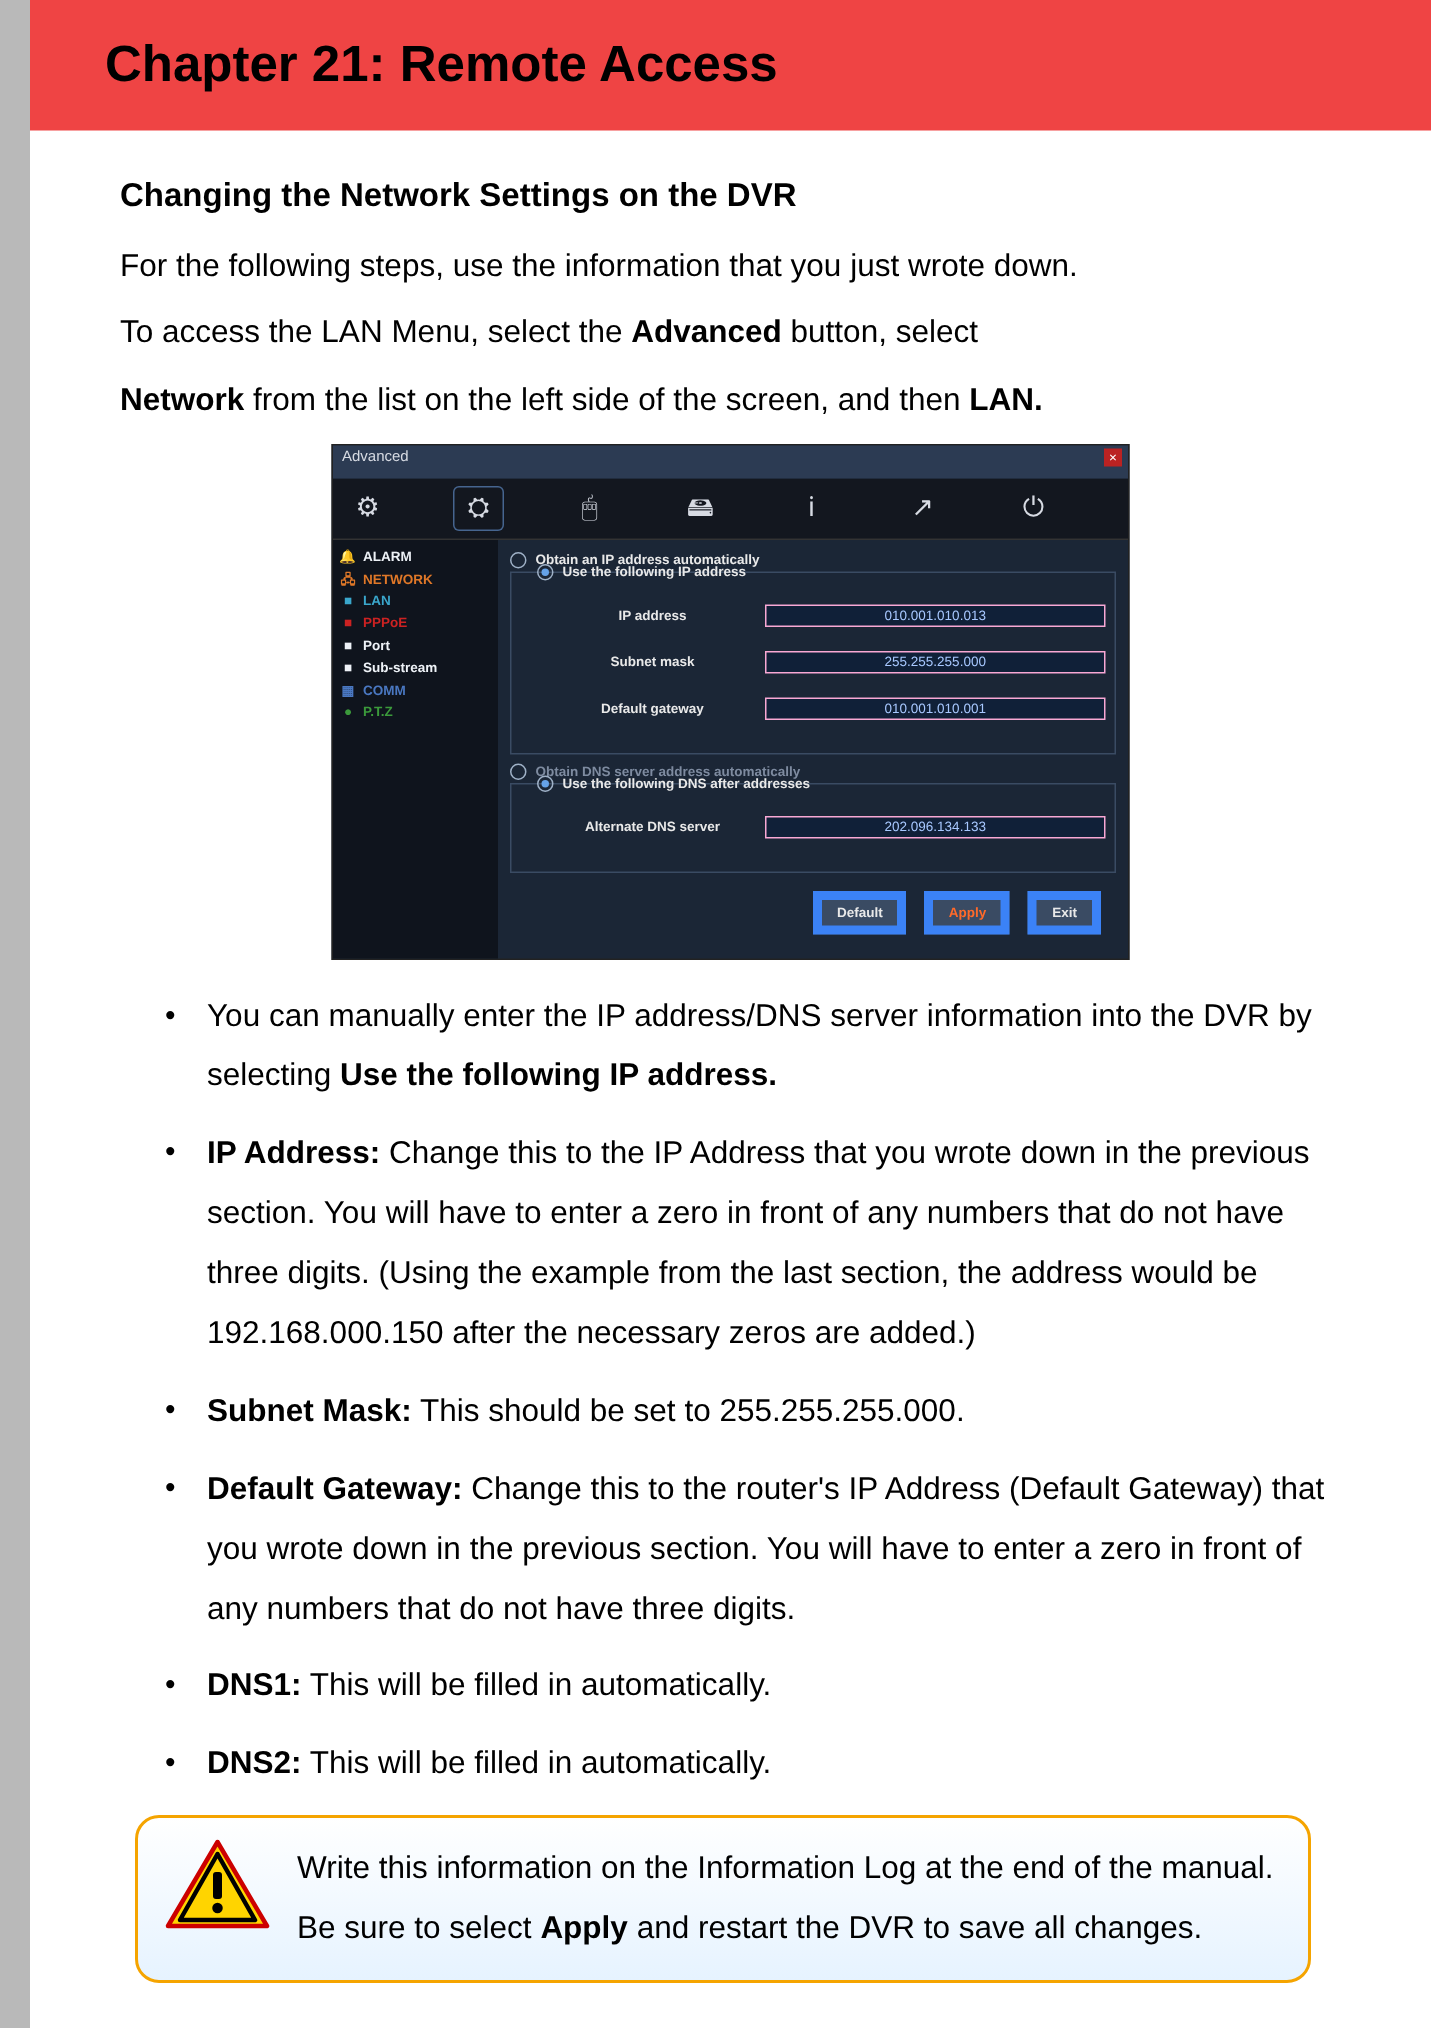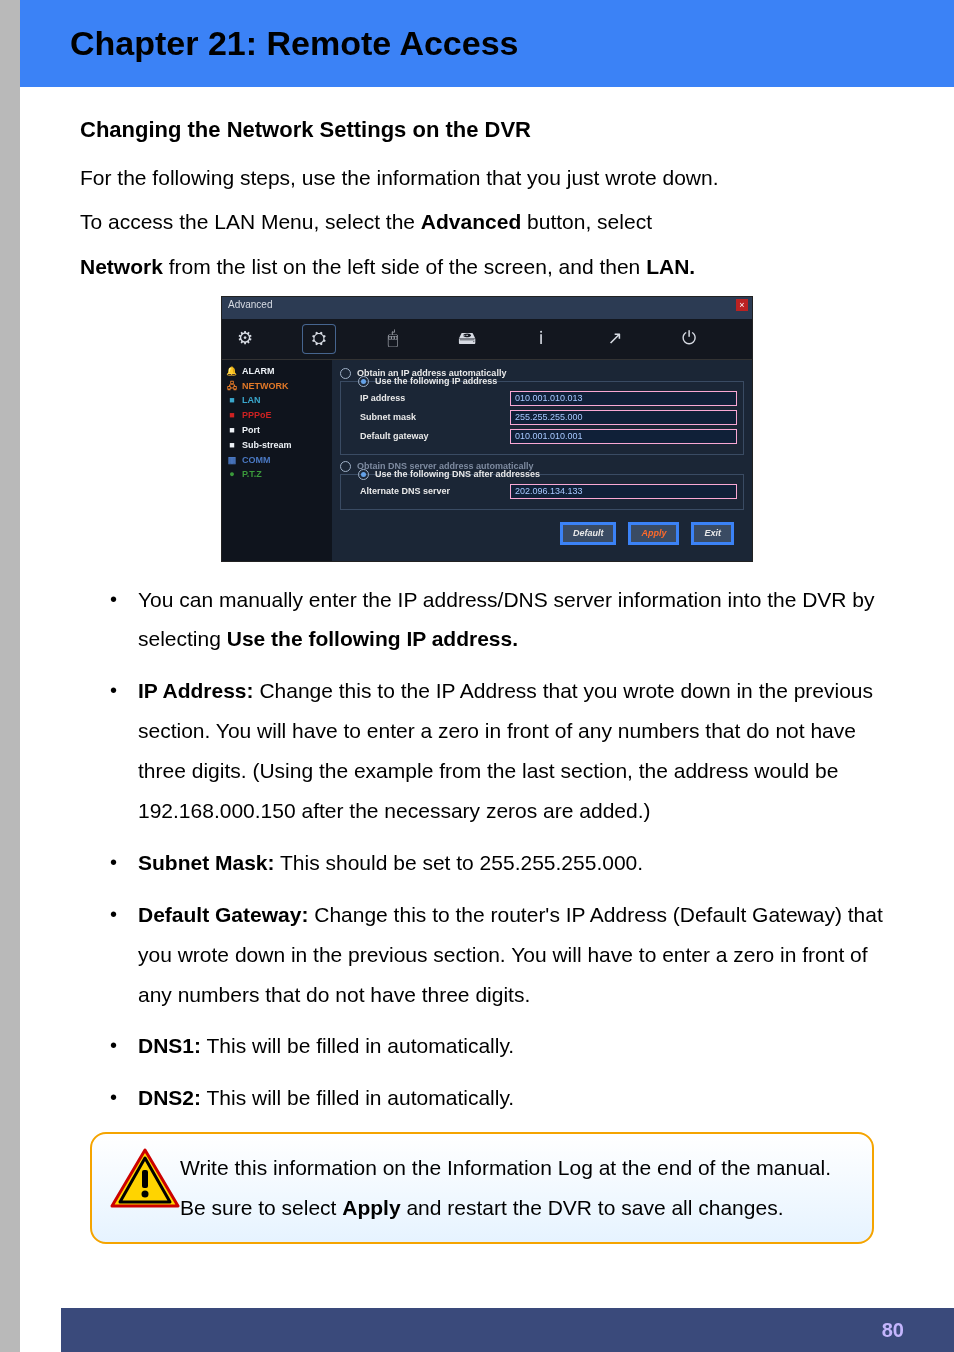--- a/index.html
+++ b/index.html
@@ -21,21 +21,21 @@
   .page::before {
     content: "";
     position: absolute;
     left: 0;
     top: 0;
     width: 20px;
     height: 100%;
     background: #b9b9b9;
   }
   .chapter-title-wrap {
-    background: #3b82f6;
+    background: #ef4444;
     margin: 0;
     padding: 24px 0 24px 70px;
   }
   .chapter-title {
     font-size: 34px;
     font-weight: bold;
   }
   .content {
     padding: 24px 60px 0 80px;
     font-size: 21px;
@@ -155,21 +155,22 @@
     background: #65a2e8;
   }
   .scr-fieldset {
     border: 1px solid #3a4b63;
     padding: 4px 6px 6px 19px;
     margin: 2px 0 6px 0;
   }
   .scr-fieldrow {
     display: flex;
     align-items: center;
-    margin: 4px 0;
+    margin: 16px 0;
+    text-align: center;
   }
   .scr-flabel {
     width: 150px;
     font-size: 9px;
     font-weight: bold;
   }
   .scr-finput {
     flex: 1;
     background: #102038;
     border: 1px solid #f9a8d4;
@@ -184,22 +185,21 @@
     justify-content: flex-end;
     gap: 12px;
     padding: 6px 10px 10px 0;
   }
   .scr-btn {
     background: #3a4b63;
     color: #e9e9e9;
     font-size: 9px;
     font-weight: bold;
     padding: 3px 10px;
-    border: 3px solid #3b82f6;
-    font-style: italic;
+    border: 6px solid #3b82f6;
   }
   .scr-btn.primary { color: #ff6a2a; }
 
   
   ul.bullets {
     list-style: none;
     padding: 0;
     margin: 0 0 10px 0;
   }
   ul.bullets > li {
@@ -218,20 +218,21 @@
 
   
   .note-box {
     margin: 14px 20px 0 10px;
     border: 2px solid #f5a400;
     border-radius: 16px;
     background: linear-gradient(#ffffff, #e6f3ff);
     padding: 14px 18px 14px 18px;
     display: flex;
     align-items: flex-start;
+    gap: 18px;
     justify-content: flex-end;
   }
   .warn-icon {
     flex-shrink: 0;
     width: 70px;
     height: 62px;
   }
   .note-text {
     font-size: 21px;
     line-height: 1.9;

